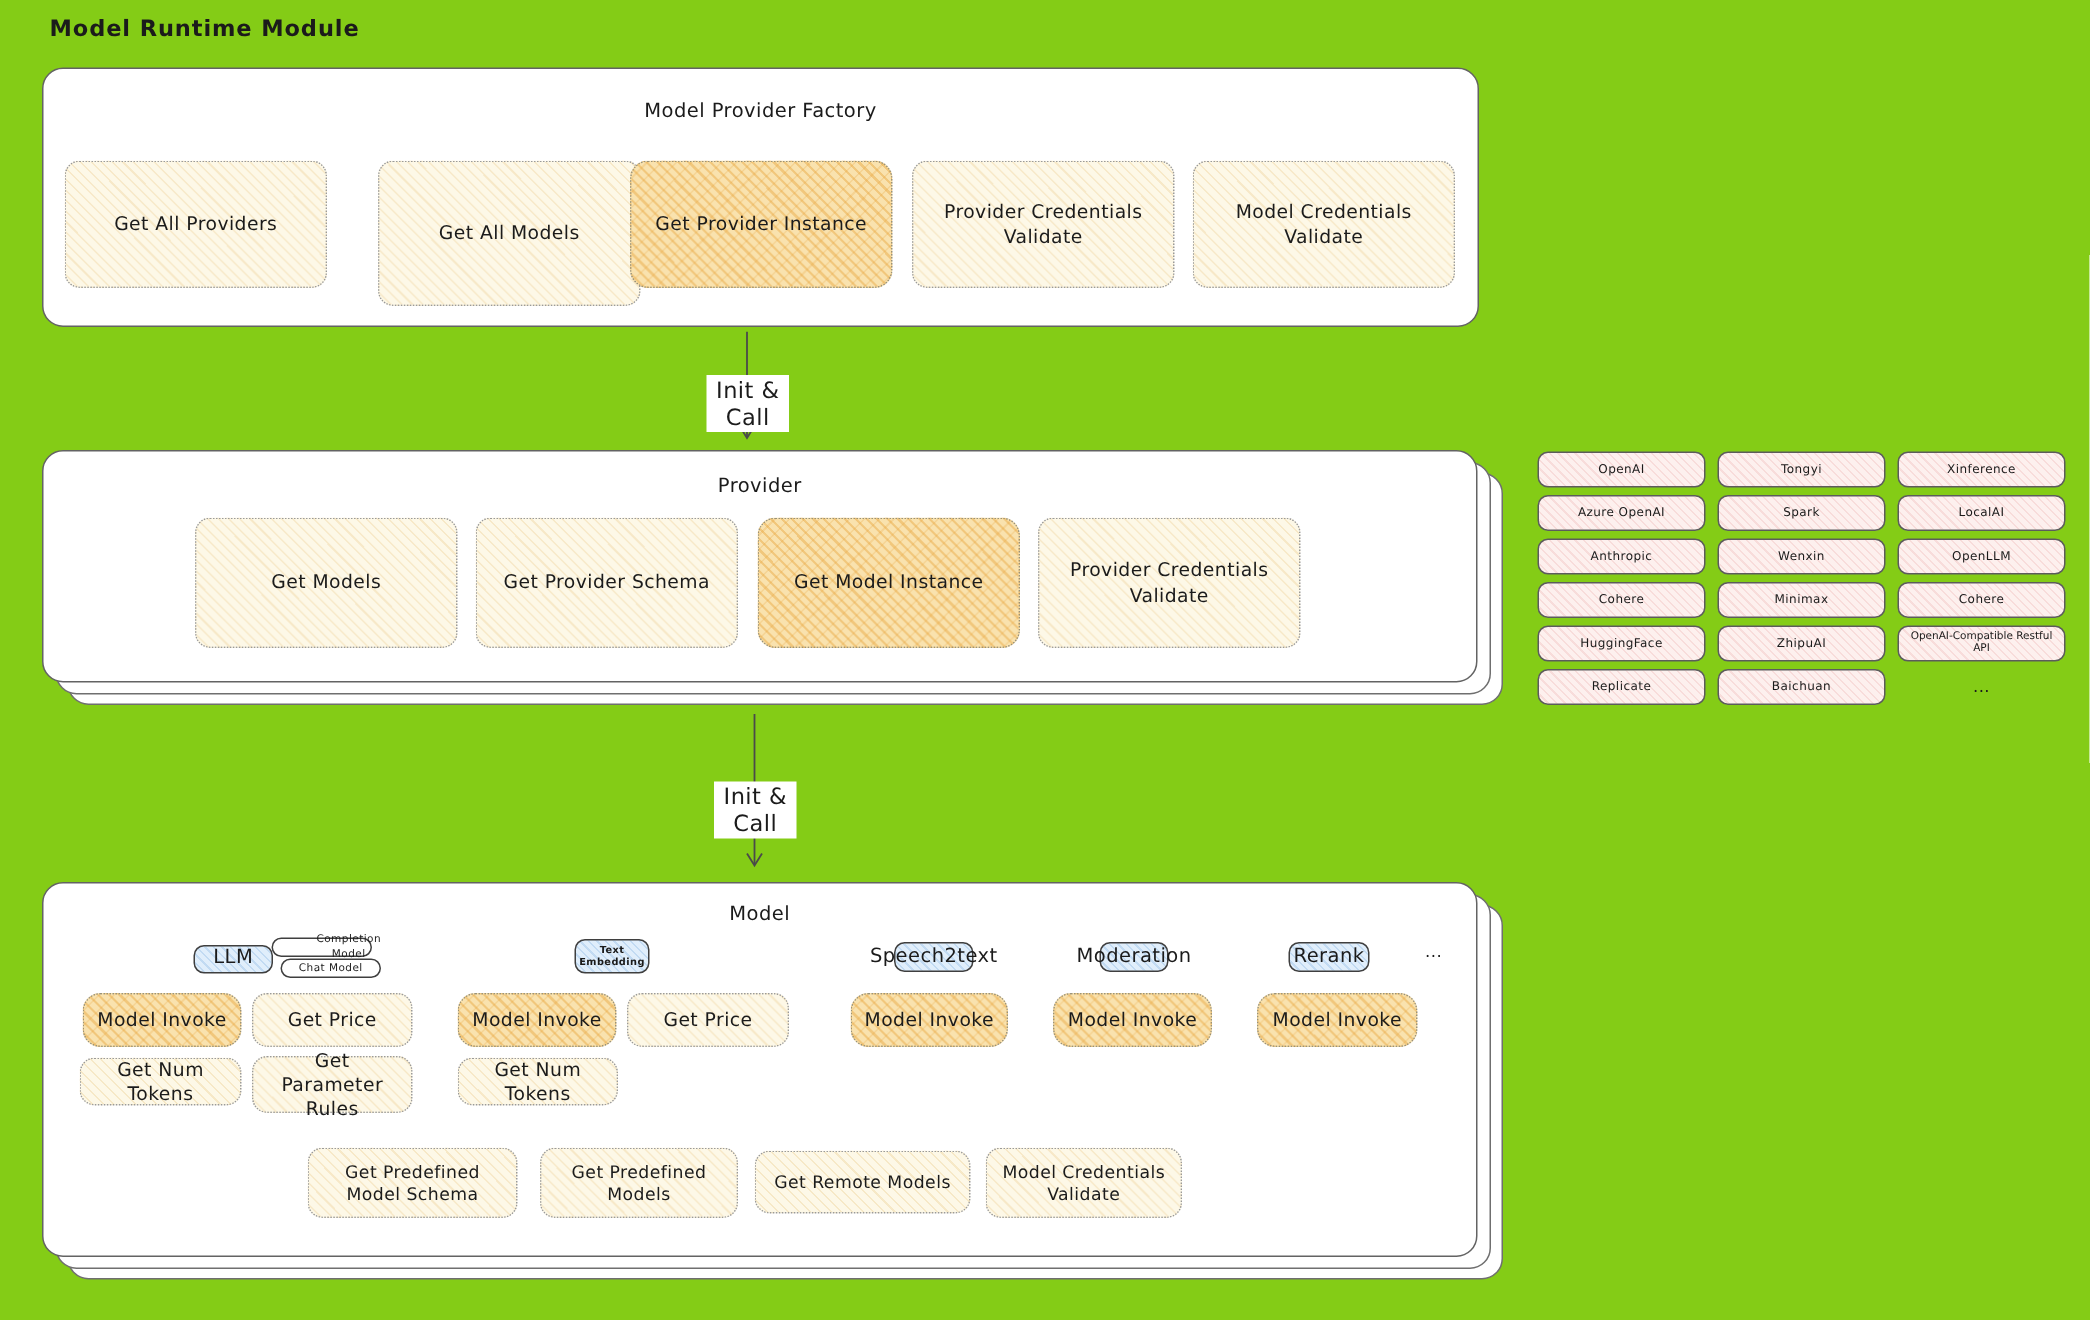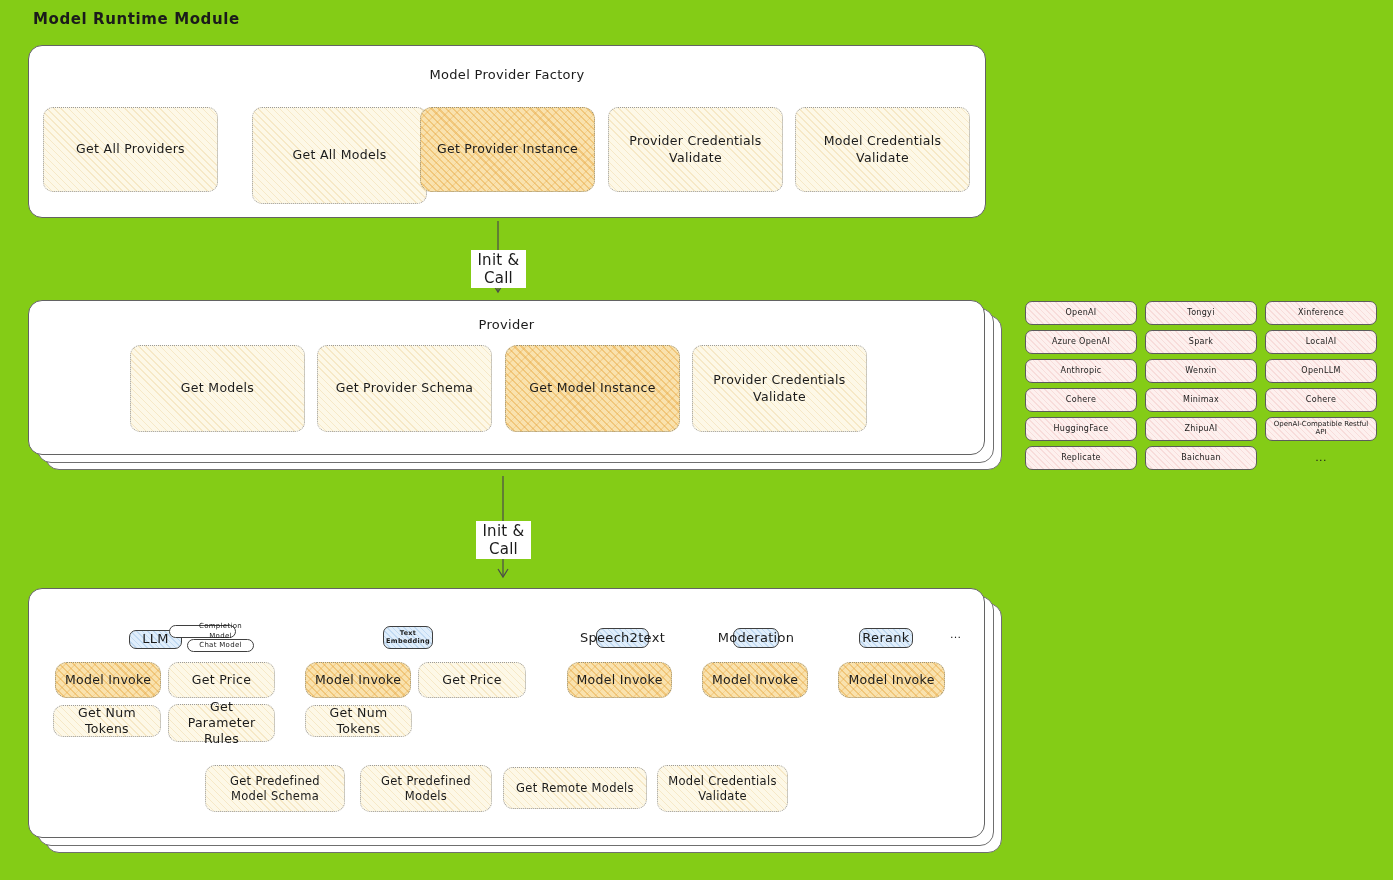--- a/index.html
+++ b/index.html
@@ -98,23 +98,24 @@
   <svg class="abs" style="left:494px;top:476px;" width="18" height="104">
     <line x1="9" y1="0" x2="9" y2="100" stroke="#4a4a4a" stroke-width="1.2"></line>
     <path d="M4,93 L9,101 L14,93" fill="none" stroke="#4a4a4a" stroke-width="1.2"></path>
   </svg>
   <div class="arrow-label" style="left:476px;top:521px;width:55px;">Init &amp; Call</div>
 
   <div class="abs" style="left:28px;top:588px;width:957px;height:250px;">
     <div class="layer l2"></div>
     <div class="layer l1"></div>
     <div class="panel"></div>
+    <div class="sec-title" style="top:14px;">Model</div>
 
     <div class="box bluetag" style="left:101px;top:42px;width:53px;height:19px;z-index:2;">LLM</div>
-    <div class="box whitetag" style="left:141px;top:37px;width:67px;height:13px;z-index:2;padding-left:40px;">Completion Model</div>
+    <div class="box whitetag" style="left:153px;top:37px;width:67px;height:13px;z-index:2;padding-left:40px;">Completion Model</div>
     <div class="box whitetag" style="left:159px;top:51px;width:67px;height:13px;z-index:2;">Chat Model</div>
     <div class="box bluetag" style="left:355px;top:38px;width:50px;height:23px;font-size:6.5px;line-height:1.15;z-index:2;font-weight:bold;">Text Embedding</div>
     <div class="box bluetag" style="left:568px;top:40px;width:53px;height:20px;z-index:2;">Speech2text</div>
     <div class="box bluetag" style="left:705px;top:40px;width:46px;height:20px;z-index:2;">Moderation</div>
     <div class="box bluetag" style="left:831px;top:40px;width:54px;height:20px;z-index:2;">Rerank</div>
     <div class="abs tiny-dots" style="left:922px;top:40px;z-index:2;">...</div>
 
     <div class="box orange fs12" style="left:27px;top:74px;width:106px;height:36px;z-index:2;">Model Invoke</div>
     <div class="box cream fs12" style="left:140px;top:74px;width:107px;height:36px;z-index:2;">Get Price</div>
     <div class="box orange fs12" style="left:277px;top:74px;width:106px;height:36px;z-index:2;">Model Invoke</div>

